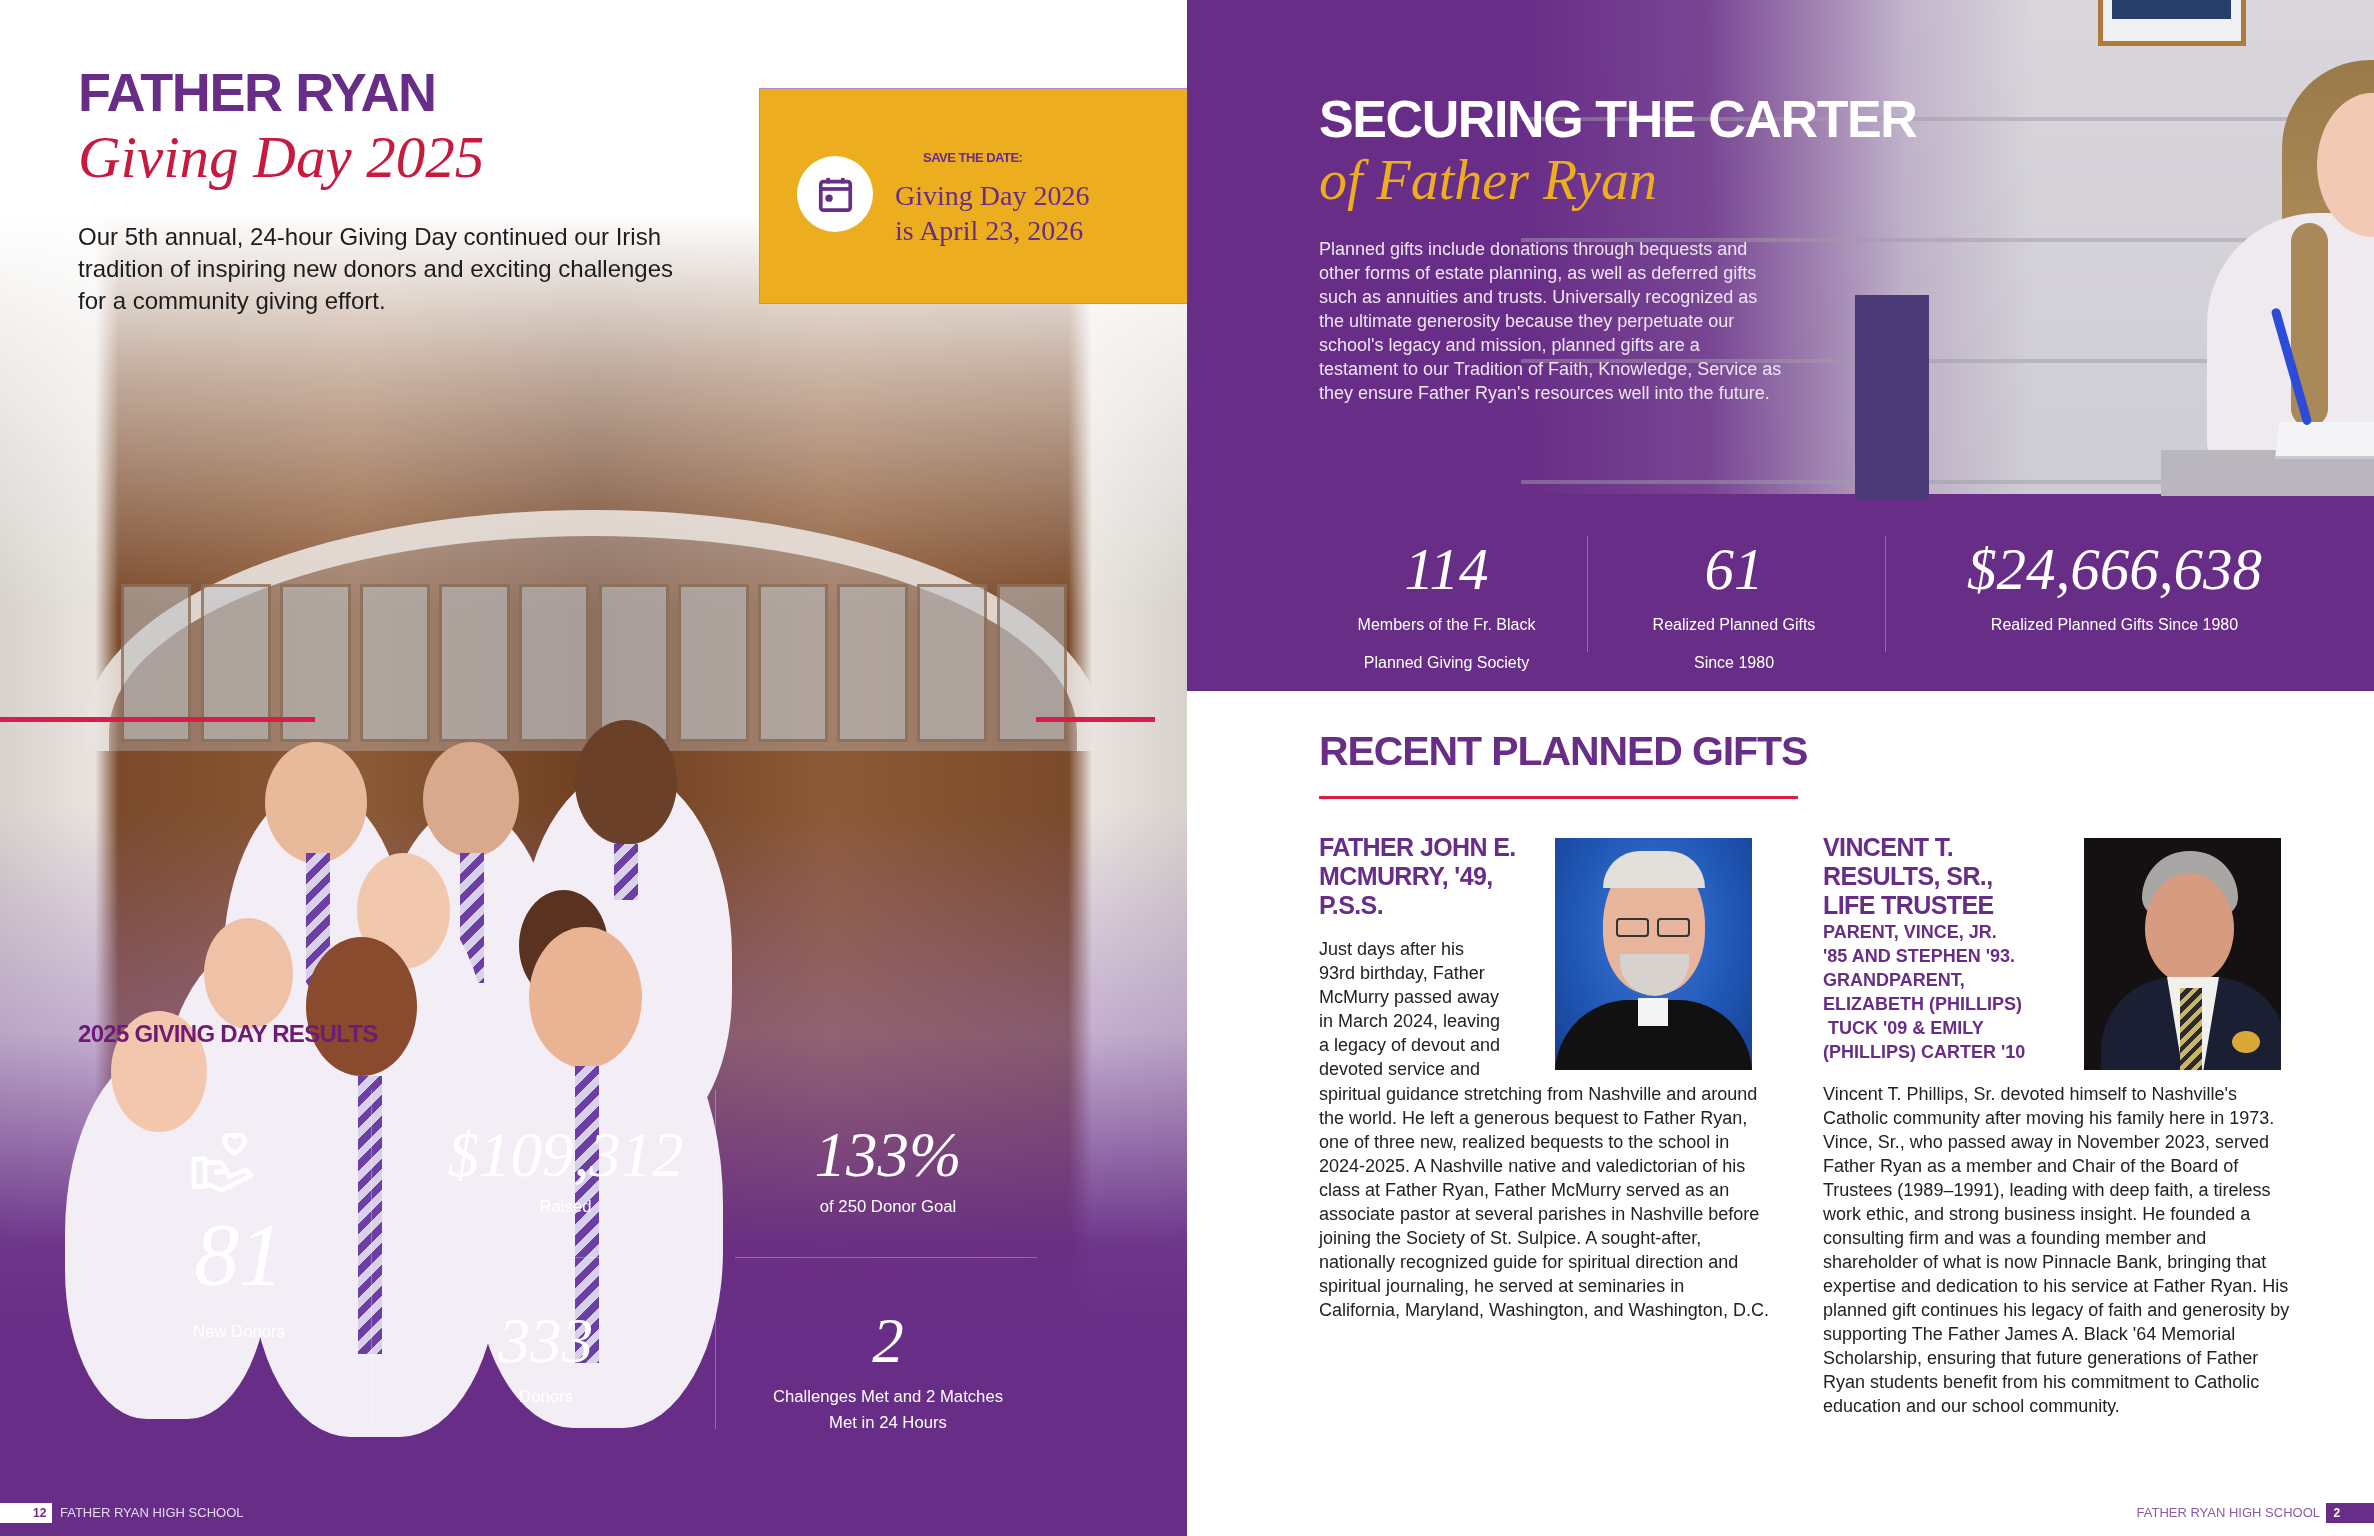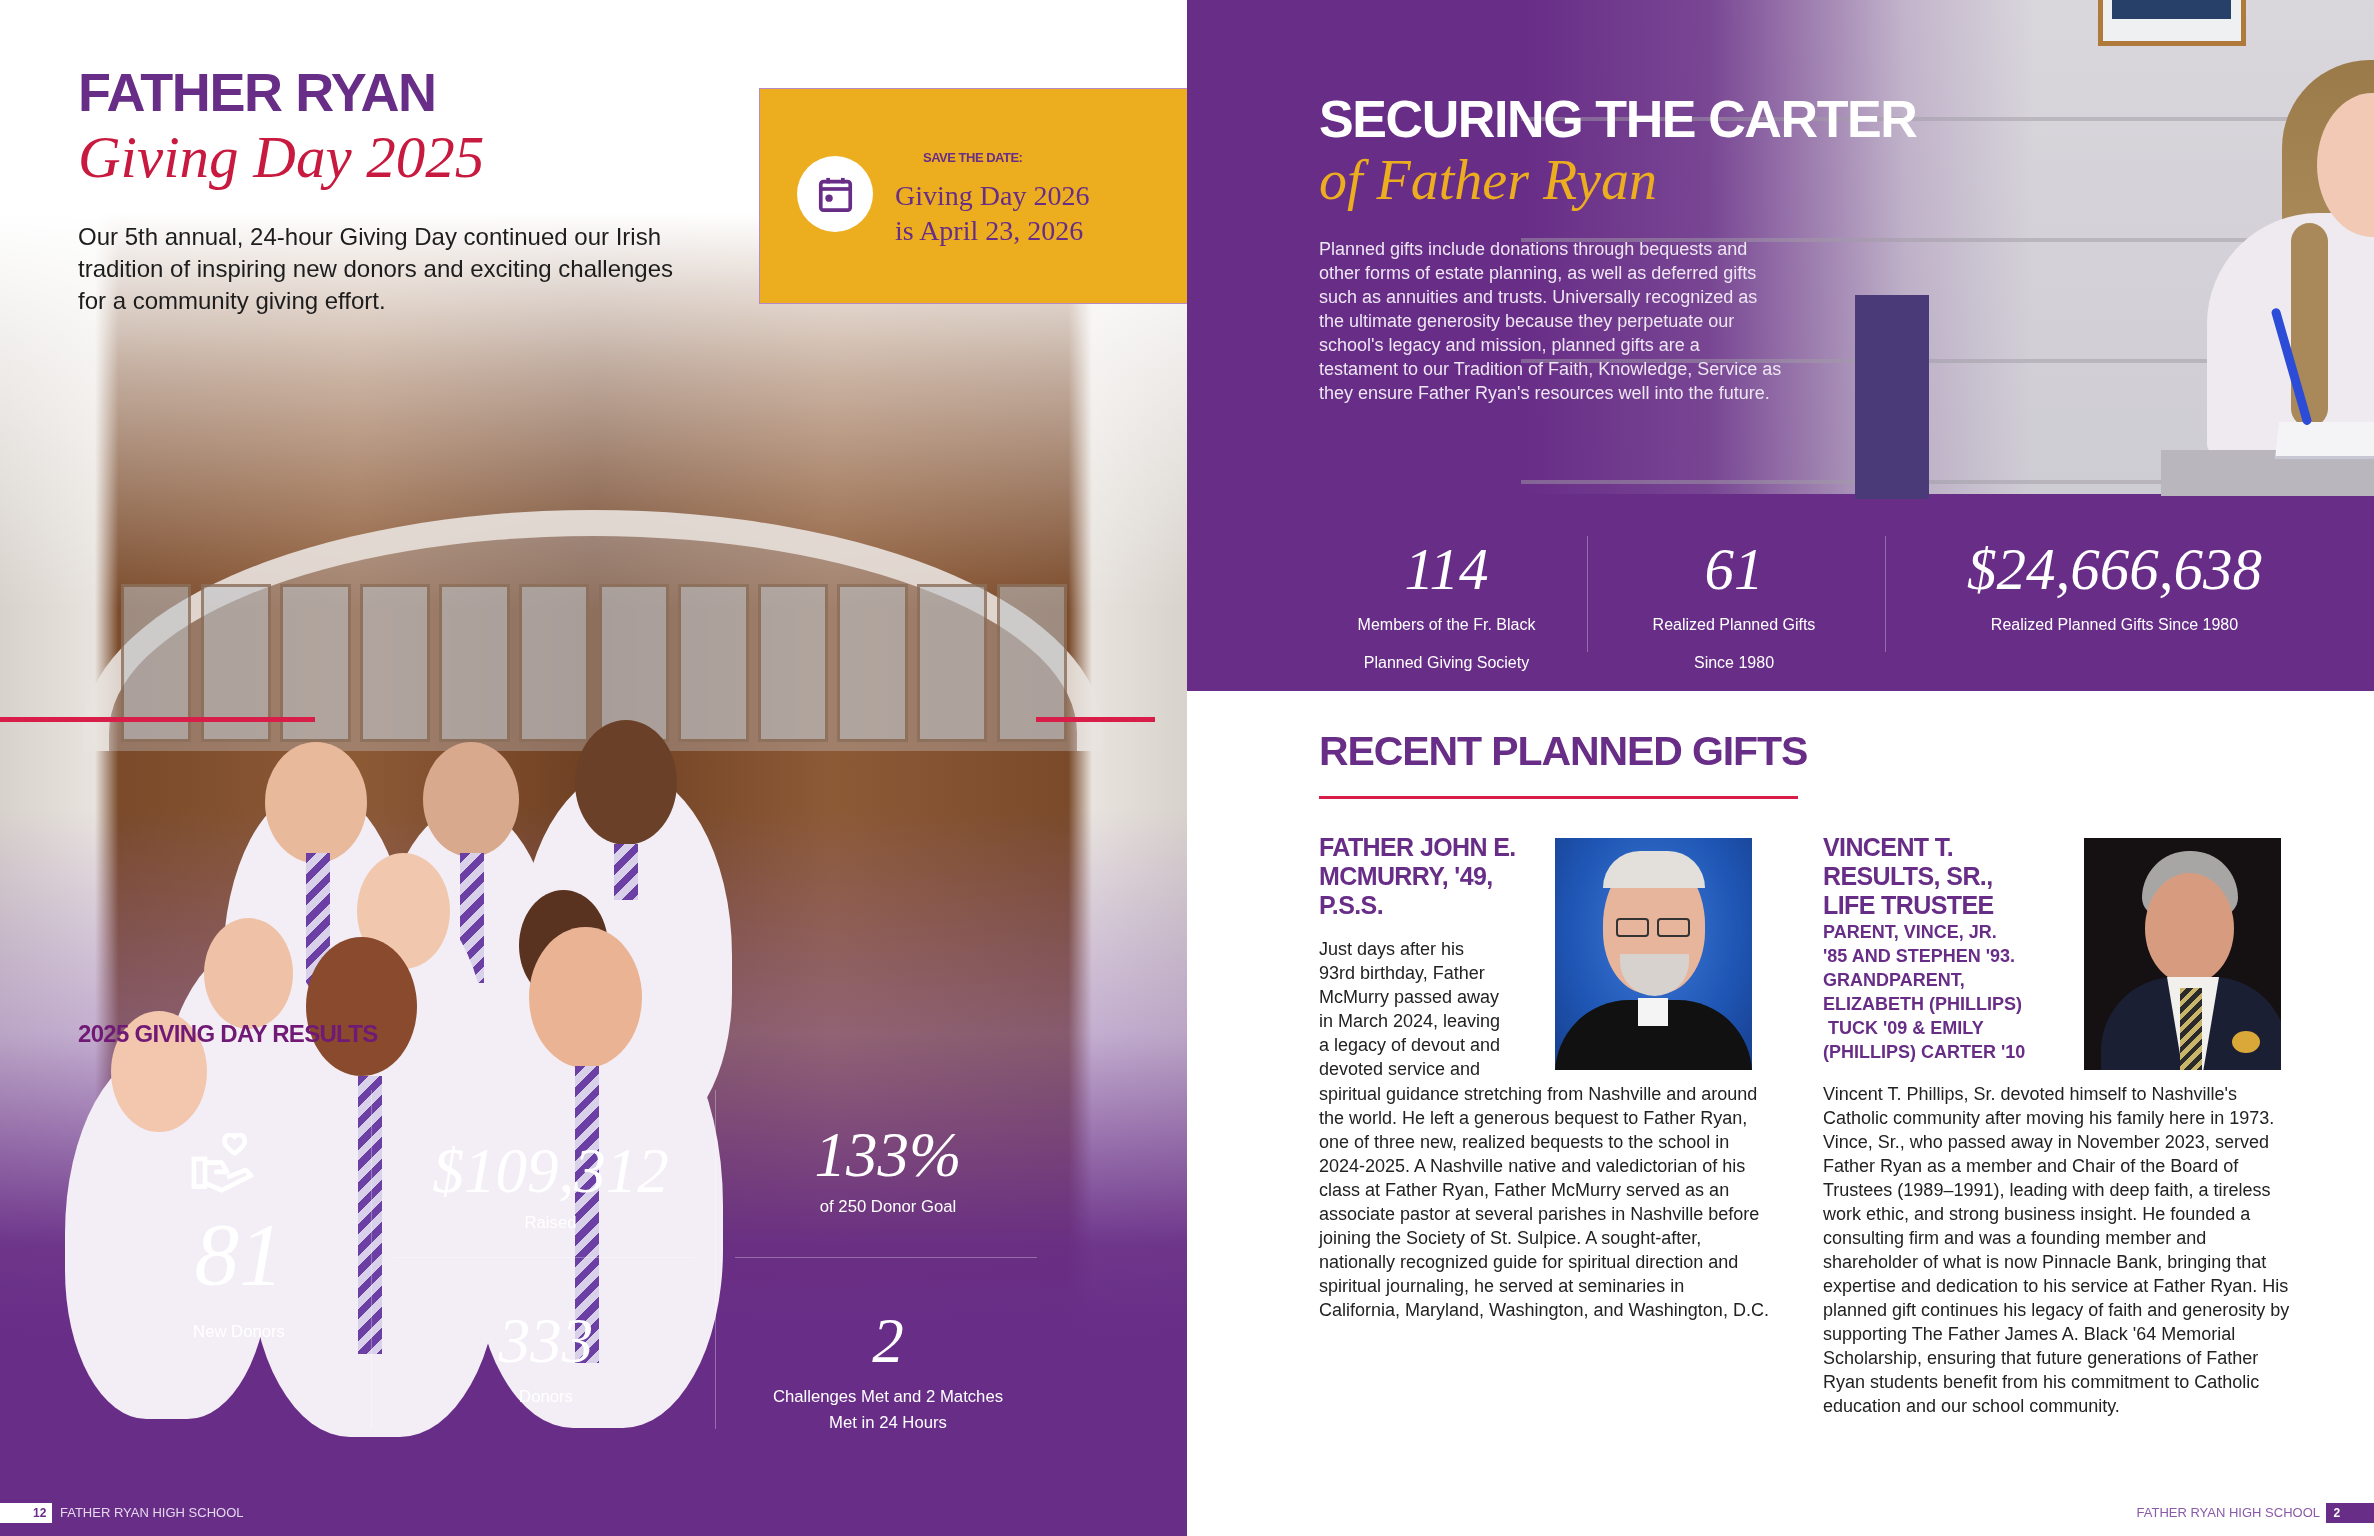--- a/index.html
+++ b/index.html
@@ -212,21 +212,21 @@
   <div class="stat" style="left:146px;top:1210px;width:186px;">
     <div class="stat-num" style="font-size:89px;">81</div>
     <div class="stat-label" style="margin-top:20.4px;">New Donors</div>
   </div>
 
   <div class="vdiv" style="left:371px;top:1090px;height:339px;"></div>
   <div class="vdiv" style="left:715px;top:1090px;height:339px;"></div>
   <div class="hdiv" style="left:393px;top:1257px;width:301px;"></div>
   <div class="hdiv" style="left:735px;top:1257px;width:302px;"></div>
 
-  <div class="stat" style="left:393px;top:1124px;width:315px;margin-top:16px;">
+  <div class="stat" style="left:408px;top:1124px;width:315px;">
     <div class="stat-num" style="font-size:63px;">$109,312</div>
     <div class="stat-label" style="margin-top:7.4px;">Raised</div>
   </div>
 
   <div class="stat" style="left:735px;top:1124px;width:306px;">
     <div class="stat-num" style="font-size:63px;">133%</div>
     <div class="stat-label" style="margin-top:7.4px;">of 250 Donor Goal</div>
   </div>
 
   <div class="stat" style="left:393px;top:1310px;width:306px;">

